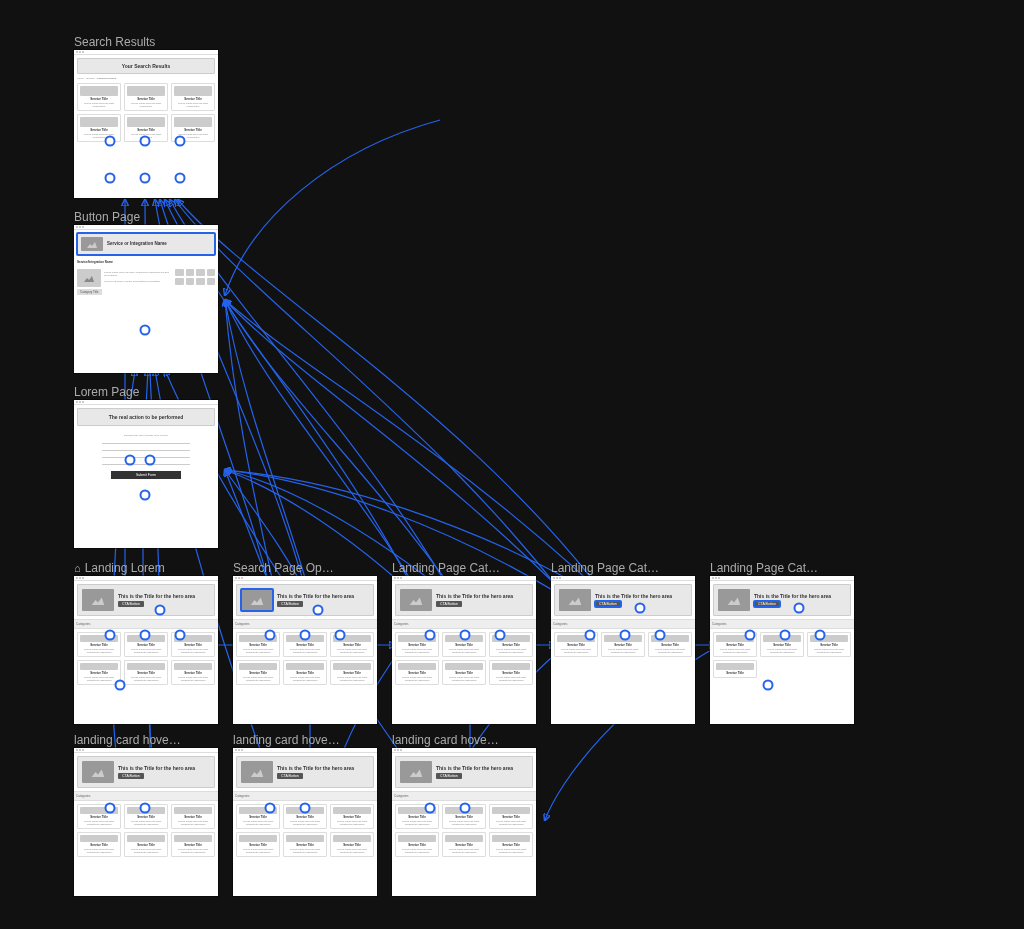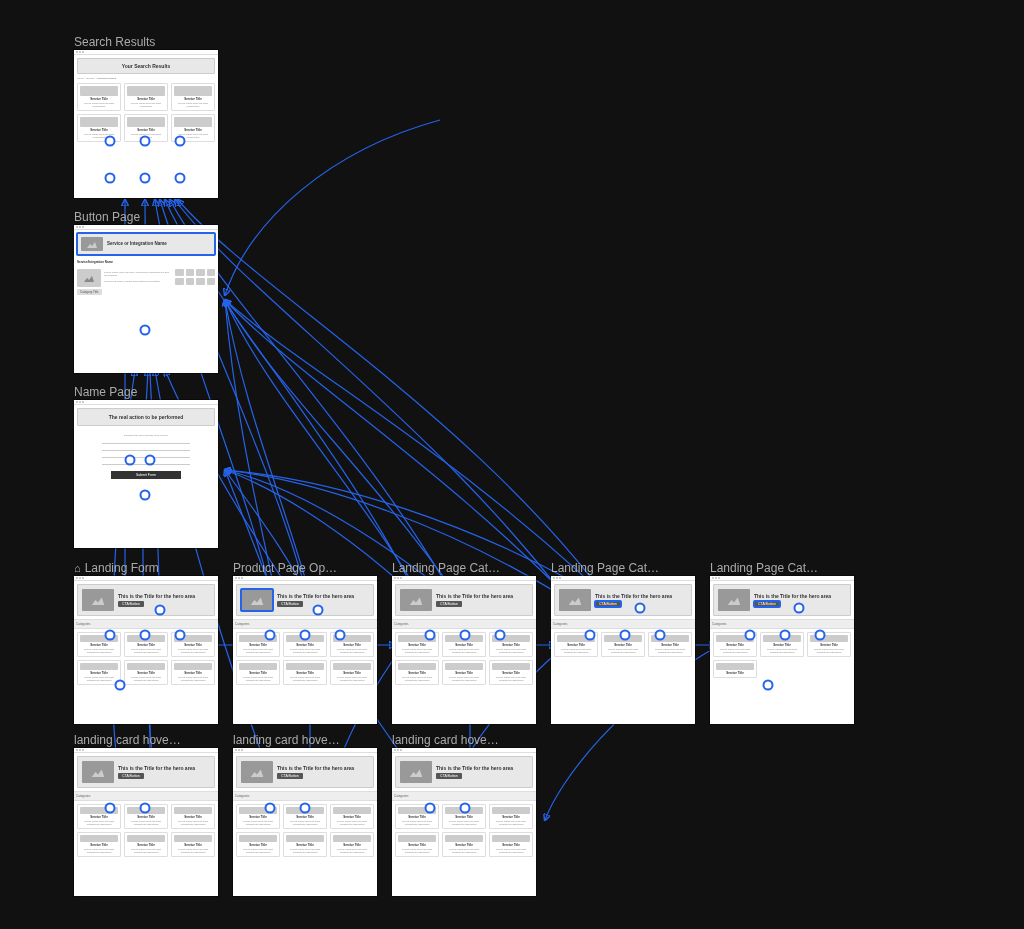--- a/index.html
+++ b/index.html
@@ -174,42 +174,42 @@
         <div class="sm-thumb"></div>
             <div class="sm-thumb"></div>
             <div class="sm-thumb"></div>
             <div class="sm-thumb"></div>
       </div>
     </div>
   </div>
   <div style="padding:0 3px;"><span style="background:#ddd;padding:1px 3px;font-size:3px;">Category Title</span></div>
 </div>
 
-<div class="frame-label" style="left:74px;top:385px;">Name Page</div>
+<div class="frame-label" style="left:74px;top:385px;">Lorem Page</div>
 <div class="frame" style="left:74px;top:400px;width:144px;height:148px;">
   <div class="chrome">
         <span class="dot"></span>
         <span class="dot"></span>
         <span class="dot"></span>
       </div>
   <div class="header-band" style="padding:5px;text-align:center;">
     <div class="hero-title">The real action to be performed</div>
   </div>
   <div style="padding:3px;">
     <div class="para" style="text-align:center;">Describe the form purpose here in brief.</div>
     <div class="form-line"></div>
     <div class="form-line"></div>
     <div class="form-line"></div>
     <div class="form-line"></div>
     <div class="form-btn">Submit Form</div>
   </div>
 </div>
 
-<div class="frame-label" style="left:74px;top:561px;"><span class="home-icon">⌂</span><span>Landing Form</span></div>
-<div class="frame-label" style="left:233px;top:561px;">Product Page Op…</div>
+<div class="frame-label" style="left:74px;top:561px;"><span class="home-icon">⌂</span><span>Landing Lorem</span></div>
+<div class="frame-label" style="left:233px;top:561px;">Search Page Op…</div>
 <div class="frame-label" style="left:392px;top:561px;">Landing Page Cat…</div>
 <div class="frame-label" style="left:551px;top:561px;">Landing Page Cat…</div>
 <div class="frame-label" style="left:710px;top:561px;">Landing Page Cat…</div>
 
 <div class="frame" style="left:74px;top:576px;width:144px;height:148px;">
   <div class="chrome">
         <span class="dot"></span>
         <span class="dot"></span>
         <span class="dot"></span>
       </div>

